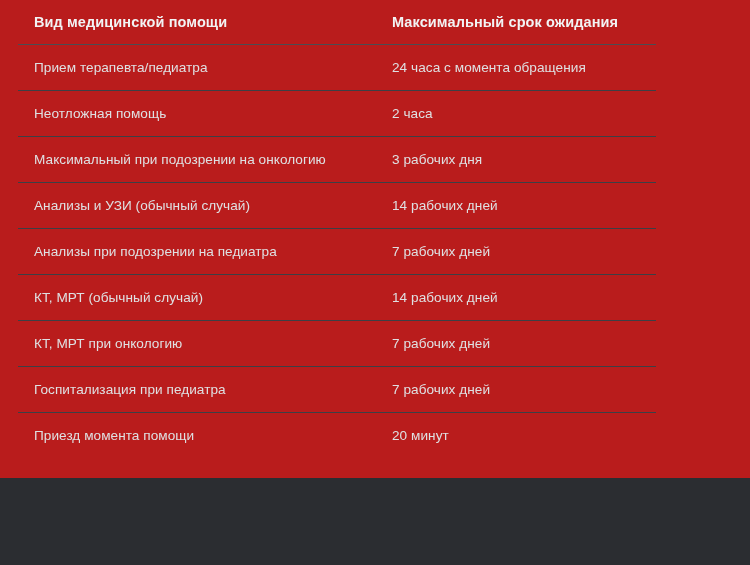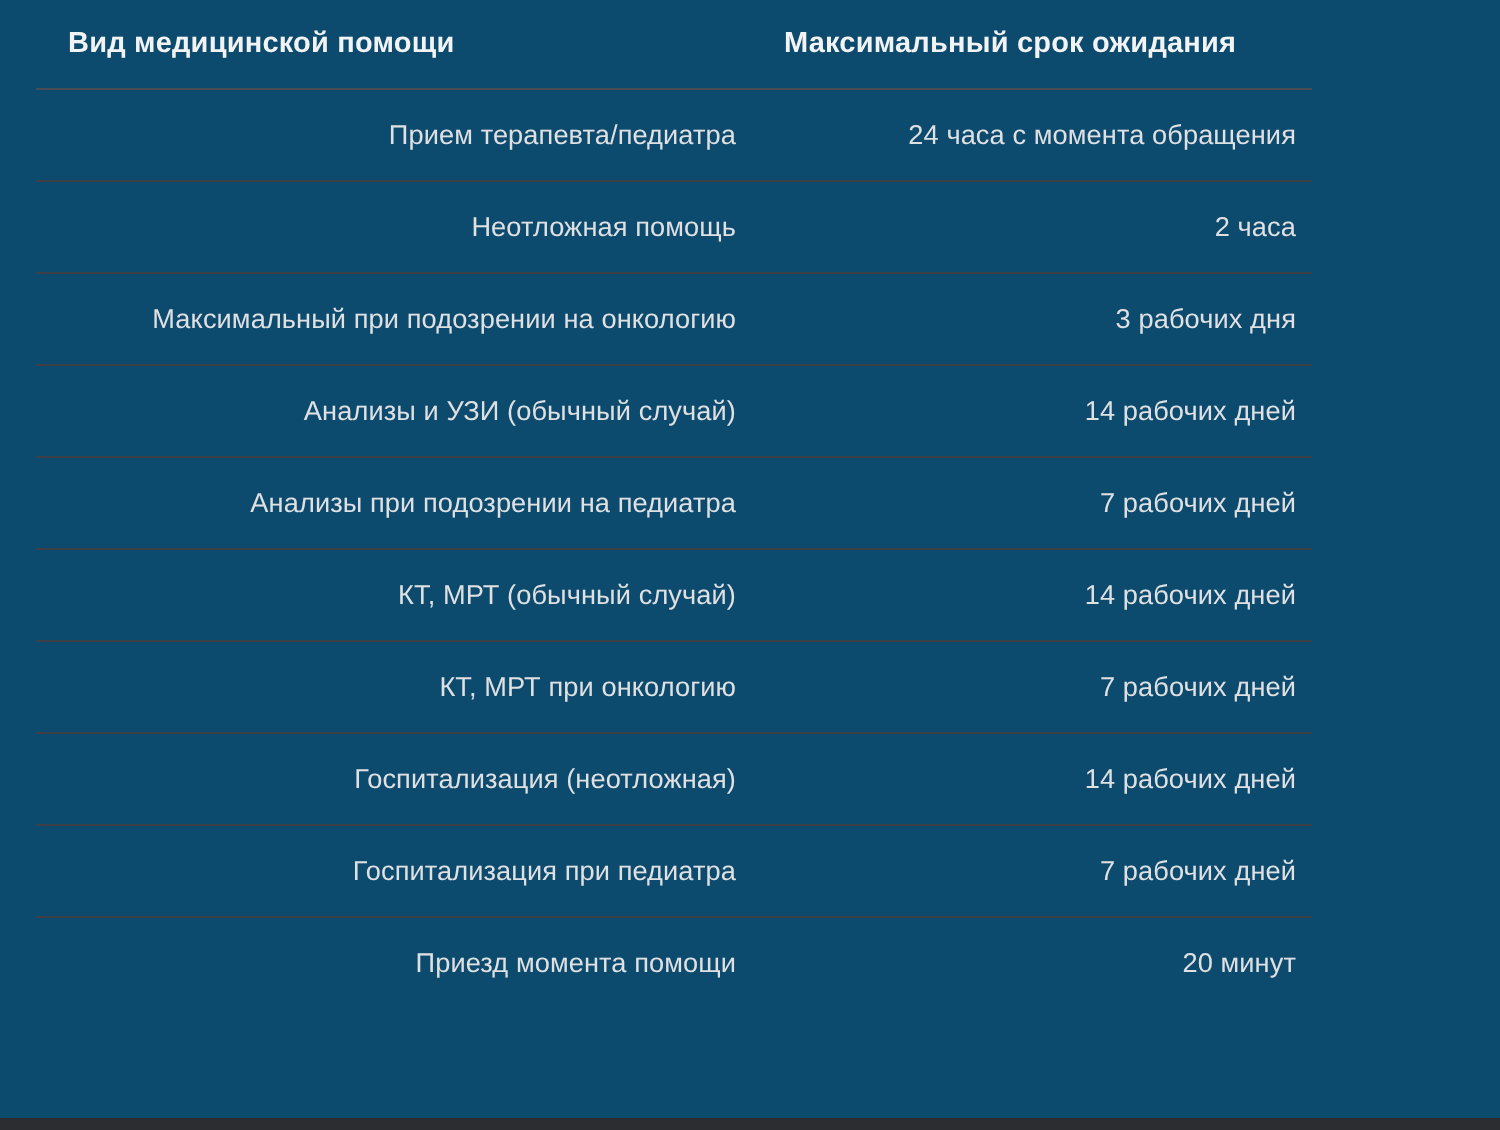--- a/index.html
+++ b/index.html
@@ -9,22 +9,22 @@
   }
   body {
     width: 750px;
     height: 565px;
     overflow: hidden;
     font-family: "Liberation Sans", sans-serif;
     color: #e8e9ea;
   }
   .page {
     width: 750px;
-    height: 559px;
-    background: #0c4a6e;
+    height: 478px;
+    background: #b91c1c;
     box-sizing: border-box;
     padding: 0 18px 0 18px;
   }
   table.wait-table {
     border-collapse: collapse;
     width: 638px;
     margin: 0;
     table-layout: fixed;
   }
   table.wait-table col.c1 { width: 358px; }
@@ -34,21 +34,21 @@
     text-align: left;
     font-size: 14.5px;
     font-weight: bold;
     color: #f2f3f4;
     padding: 14px 8px 14px 16px;
     border-bottom: 1px solid #4a4d53;
     vertical-align: middle;
     letter-spacing: 0.1px;
   }
   table.wait-table td {
-    text-align: right;
+    text-align: left;
     font-size: 13.6px;
     font-weight: normal;
     color: #dfe0e2;
     padding: 15px 8px 15px 16px;
     border-bottom: 1px solid #3c3f45;
     vertical-align: middle;
     letter-spacing: 0.05px;
   }
   table.wait-table tr:last-child td {
     border-bottom: none;
@@ -92,24 +92,20 @@
       </tr>
       <tr>
         <td>КТ, МРТ (обычный случай)</td>
         <td>14 рабочих дней</td>
       </tr>
       <tr>
         <td>КТ, МРТ при онкологию</td>
         <td>7 рабочих дней</td>
       </tr>
       <tr>
-        <td>Госпитализация (неотложная)</td>
-        <td>14 рабочих дней</td>
-      </tr>
-      <tr>
         <td>Госпитализация при педиатра</td>
         <td>7 рабочих дней</td>
       </tr>
       <tr>
         <td>Приезд момента помощи</td>
         <td>20 минут</td>
       </tr>
     </tbody>
   </table>
 </div>

